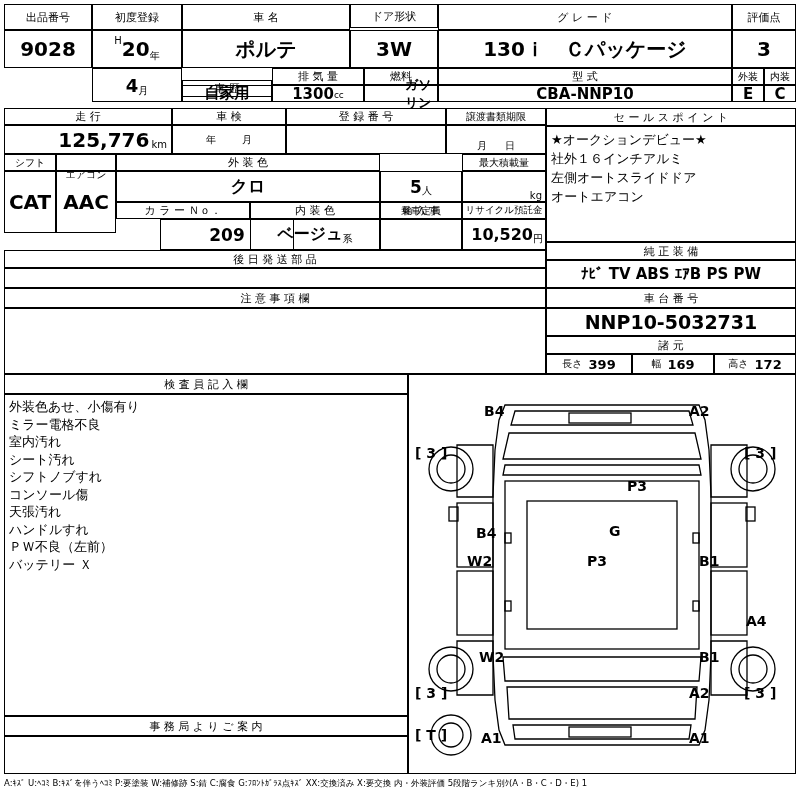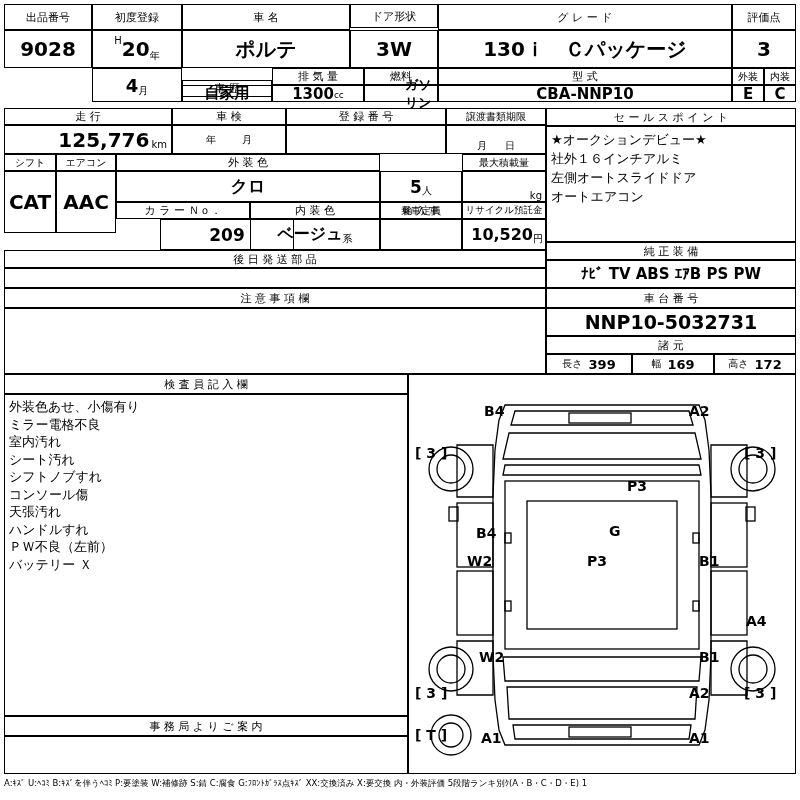--- a/index.html
+++ b/index.html
@@ -157,21 +157,21 @@
     <div style="height:100%;display:flex;align-items:flex-end;justify-content:center;gap:18px;padding-bottom:2px;">
       <span class="sm">月</span>
       <span class="sm">日</span>
     </div>
   </div>
 
   <div class="box" style="left:0;top:150px;width:52px;height:17px;">
     <div class="ctr lbl" style="height:100%;font-size:10px;">シフト</div>
   </div>
   <div class="box" style="left:52px;top:150px;width:60px;height:17px;">
-    <div class="ctr lbl" style="height:100%;font-size:10px;">エアコン</div>
+    <div class="ctr lbl" style="height:100%;font-size:10px;margin-top:12px;">エアコン</div>
   </div>
   <div class="box" style="left:0;top:167px;width:52px;height:62px;">
     <div class="ctr big" style="height:100%;">CAT</div>
   </div>
   <div class="box" style="left:52px;top:167px;width:60px;height:62px;">
     <div class="ctr big" style="height:100%;">AAC</div>
   </div>
 
   <div class="box" style="left:112px;top:150px;width:264px;height:17px;">
     <div class="ctr lbl" style="height:100%;">外 装 色</div>

